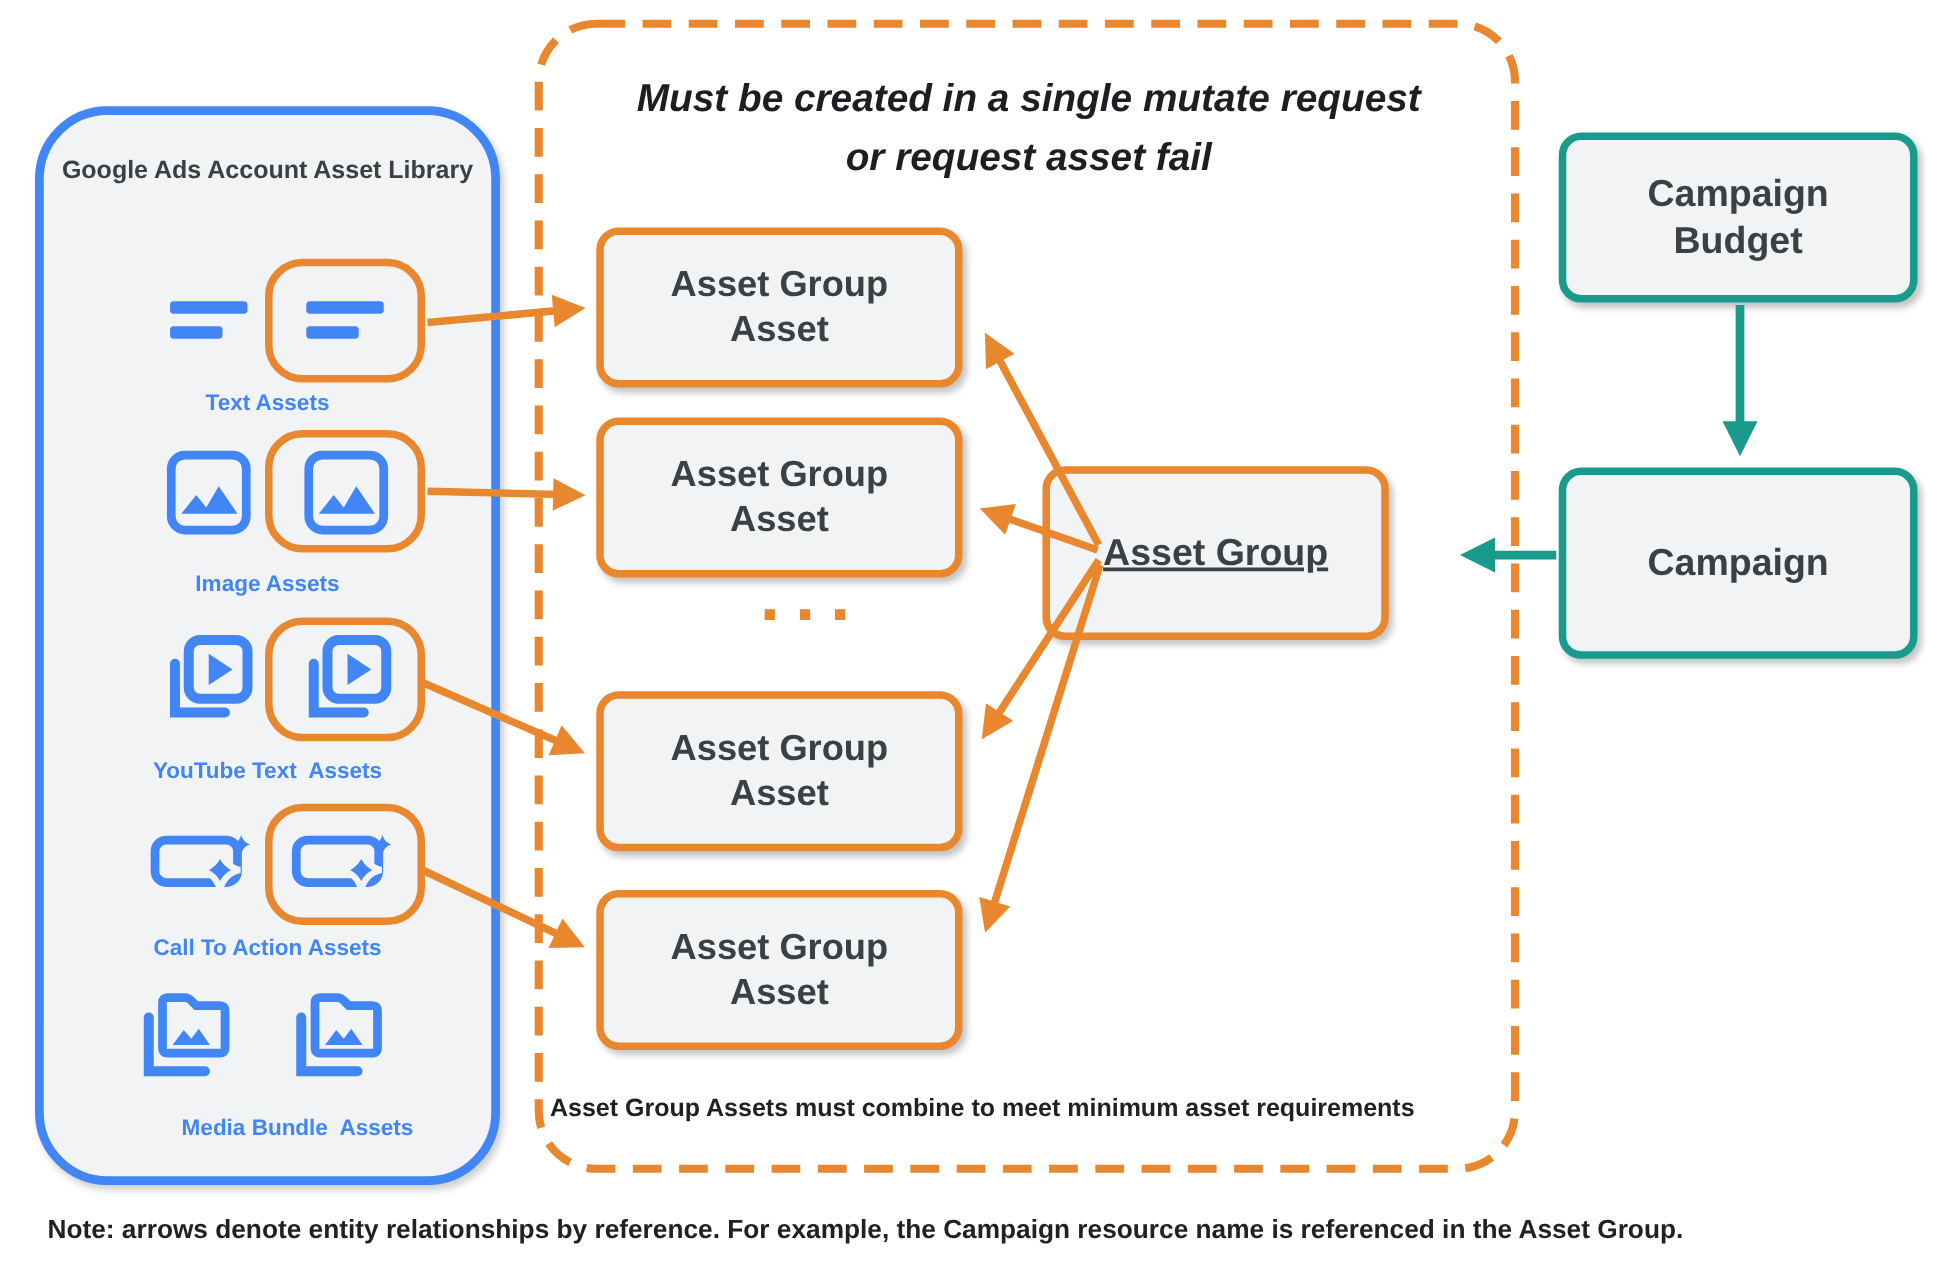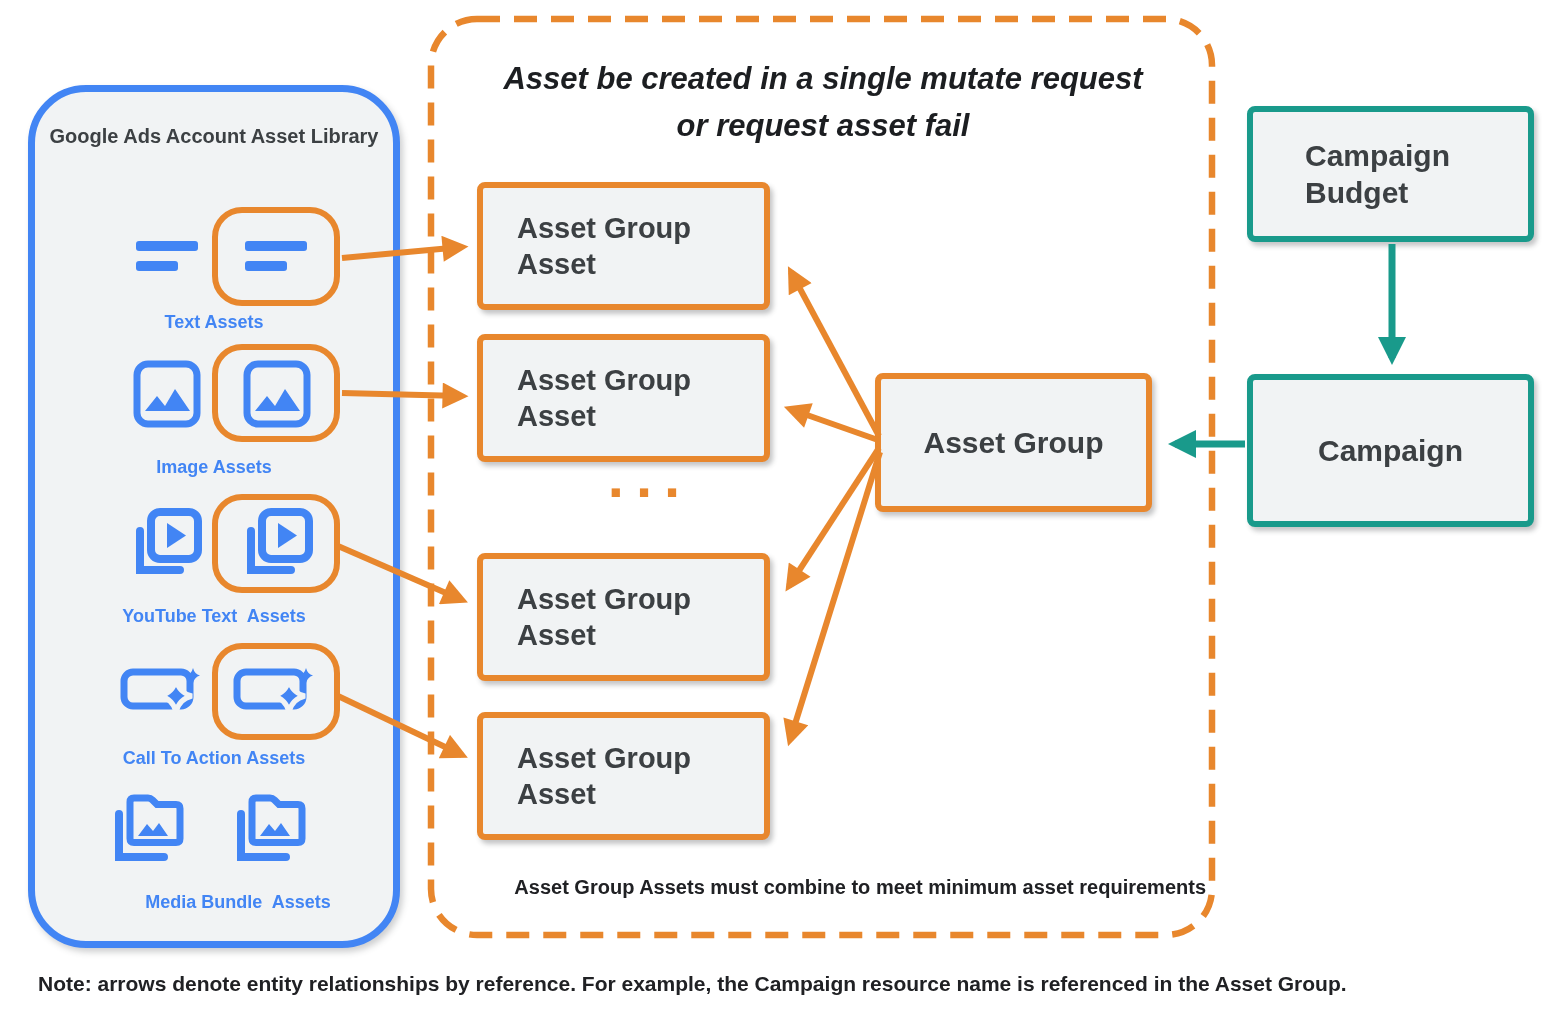--- a/index.html
+++ b/index.html
@@ -2,23 +2,23 @@
 <html><head>
 <meta charset="utf-8">
 <style>
   html,body { margin:0; padding:0; background:#ffffff; }
   body { font-family:"Liberation Sans","DejaVu Sans",sans-serif; }
   #canvas { position:relative; width:1552px; height:1017px; background:#ffffff; overflow:hidden; }
 
   
   .node {
     position:absolute; box-sizing:border-box;
-    background:#f1f3f4; border-radius:8px;
+    background:#f1f3f4; border-radius:18px;
     display:flex; align-items:center; justify-content:center;
-    font-weight:bold; color:#3c4043;
+    text-align:center; font-weight:bold; color:#3c4043;
     box-shadow:3px 4px 5px rgba(60,64,67,.30);
     line-height:1.25;
   }
   .node.orange { border:6px solid #e8872d; }
   .node.teal   { border:6px solid #199a8b; }
 
   
   .panel {
     position:absolute; left:28px; top:85px; width:372px; height:863px;
     box-sizing:border-box; background:#f1f3f4;
@@ -46,32 +46,32 @@
     text-align:center; font-size:31px; line-height:47px;
     font-weight:bold; font-style:italic; color:#1c1e21;
   }
   .ellipsis {
     position:absolute; left:560px; top:448px; width:180px;
     text-align:center; color:#e8872d; font-weight:bold;
     font-size:58px; letter-spacing:12px; line-height:58px;
   }
   .mutate-footnote {
     position:absolute; left:440px; top:876px; width:766px;
-    text-align:right; font-size:20px; font-weight:bold; color:#202124;
+    text-align:left; font-size:20px; font-weight:bold; color:#202124;
   }
   .bottom-note {
     position:absolute; left:38px; top:972px; width:1420px;
     font-size:21px; font-weight:bold; color:#202124;
   }
 
   
   .aga { left:477px; width:293px; height:128px; font-size:29px; padding:12px 34px; }
   #aga-1 { top:182px; } #aga-2 { top:334px; } #aga-3 { top:553px; } #aga-4 { top:712px; }
 
-  #asset-group { left:875px; top:373px; width:277px; height:139px; font-size:30px; }
+  #asset-group { left:834px; top:373px; width:277px; height:139px; font-size:30px;text-decoration:underline; }
   #campaign-budget { left:1247px; top:106px; width:287px; height:136px; font-size:30px; padding:0 52px; }
   #campaign { left:1247px; top:374px; width:287px; height:153px; font-size:30px; }
 
   
   #overlay { position:absolute; left:0; top:0; z-index:5; pointer-events:none; }
 </style>
 </head>
 <body>
 
 <div id="canvas">
@@ -133,21 +133,21 @@
     <path d="M32 50 L41 38 L47 45 L53 37 L62 50 Z" fill="#4285f4"></path>
   </svg>
   <svg class="icon" style="left:228px; top:786px;" width="86" height="86" viewBox="0 0 86 86">
     <path d="M13 28 V71 H58" fill="none" stroke="#4285f4" stroke-width="8" stroke-linecap="round"></path>
     <path d="M28 12 h14 q2.5 0 4.5 2 l4.5 4.5 h19 q4 0 4 4 v30 q0 4 -4 4 h-42 q-4 0 -4 -4 v-36.5 q0 -4 4 -4 z" fill="none" stroke="#4285f4" stroke-width="7"></path>
     <path d="M32 50 L41 38 L47 45 L53 37 L62 50 Z" fill="#4285f4"></path>
   </svg>
   <div class="lib-label" style="top:892px;margin-left:24px;">Media Bundle  Assets</div>
 
   <div class="mutate-title">
-    <div>Asset be created in a single mutate request</div>
+    <div>Must be created in a single mutate request</div>
     <div>or request asset fail</div>
   </div>
 
   <div class="node orange aga" id="aga-1">Asset Group Asset</div>
   <div class="node orange aga" id="aga-2">Asset Group Asset</div>
   <div class="ellipsis">...</div>
   <div class="node orange aga" id="aga-3">Asset Group Asset</div>
   <div class="node orange aga" id="aga-4">Asset Group Asset</div>
 
   <div class="mutate-footnote">Asset Group Assets must combine to meet minimum asset requirements</div>

